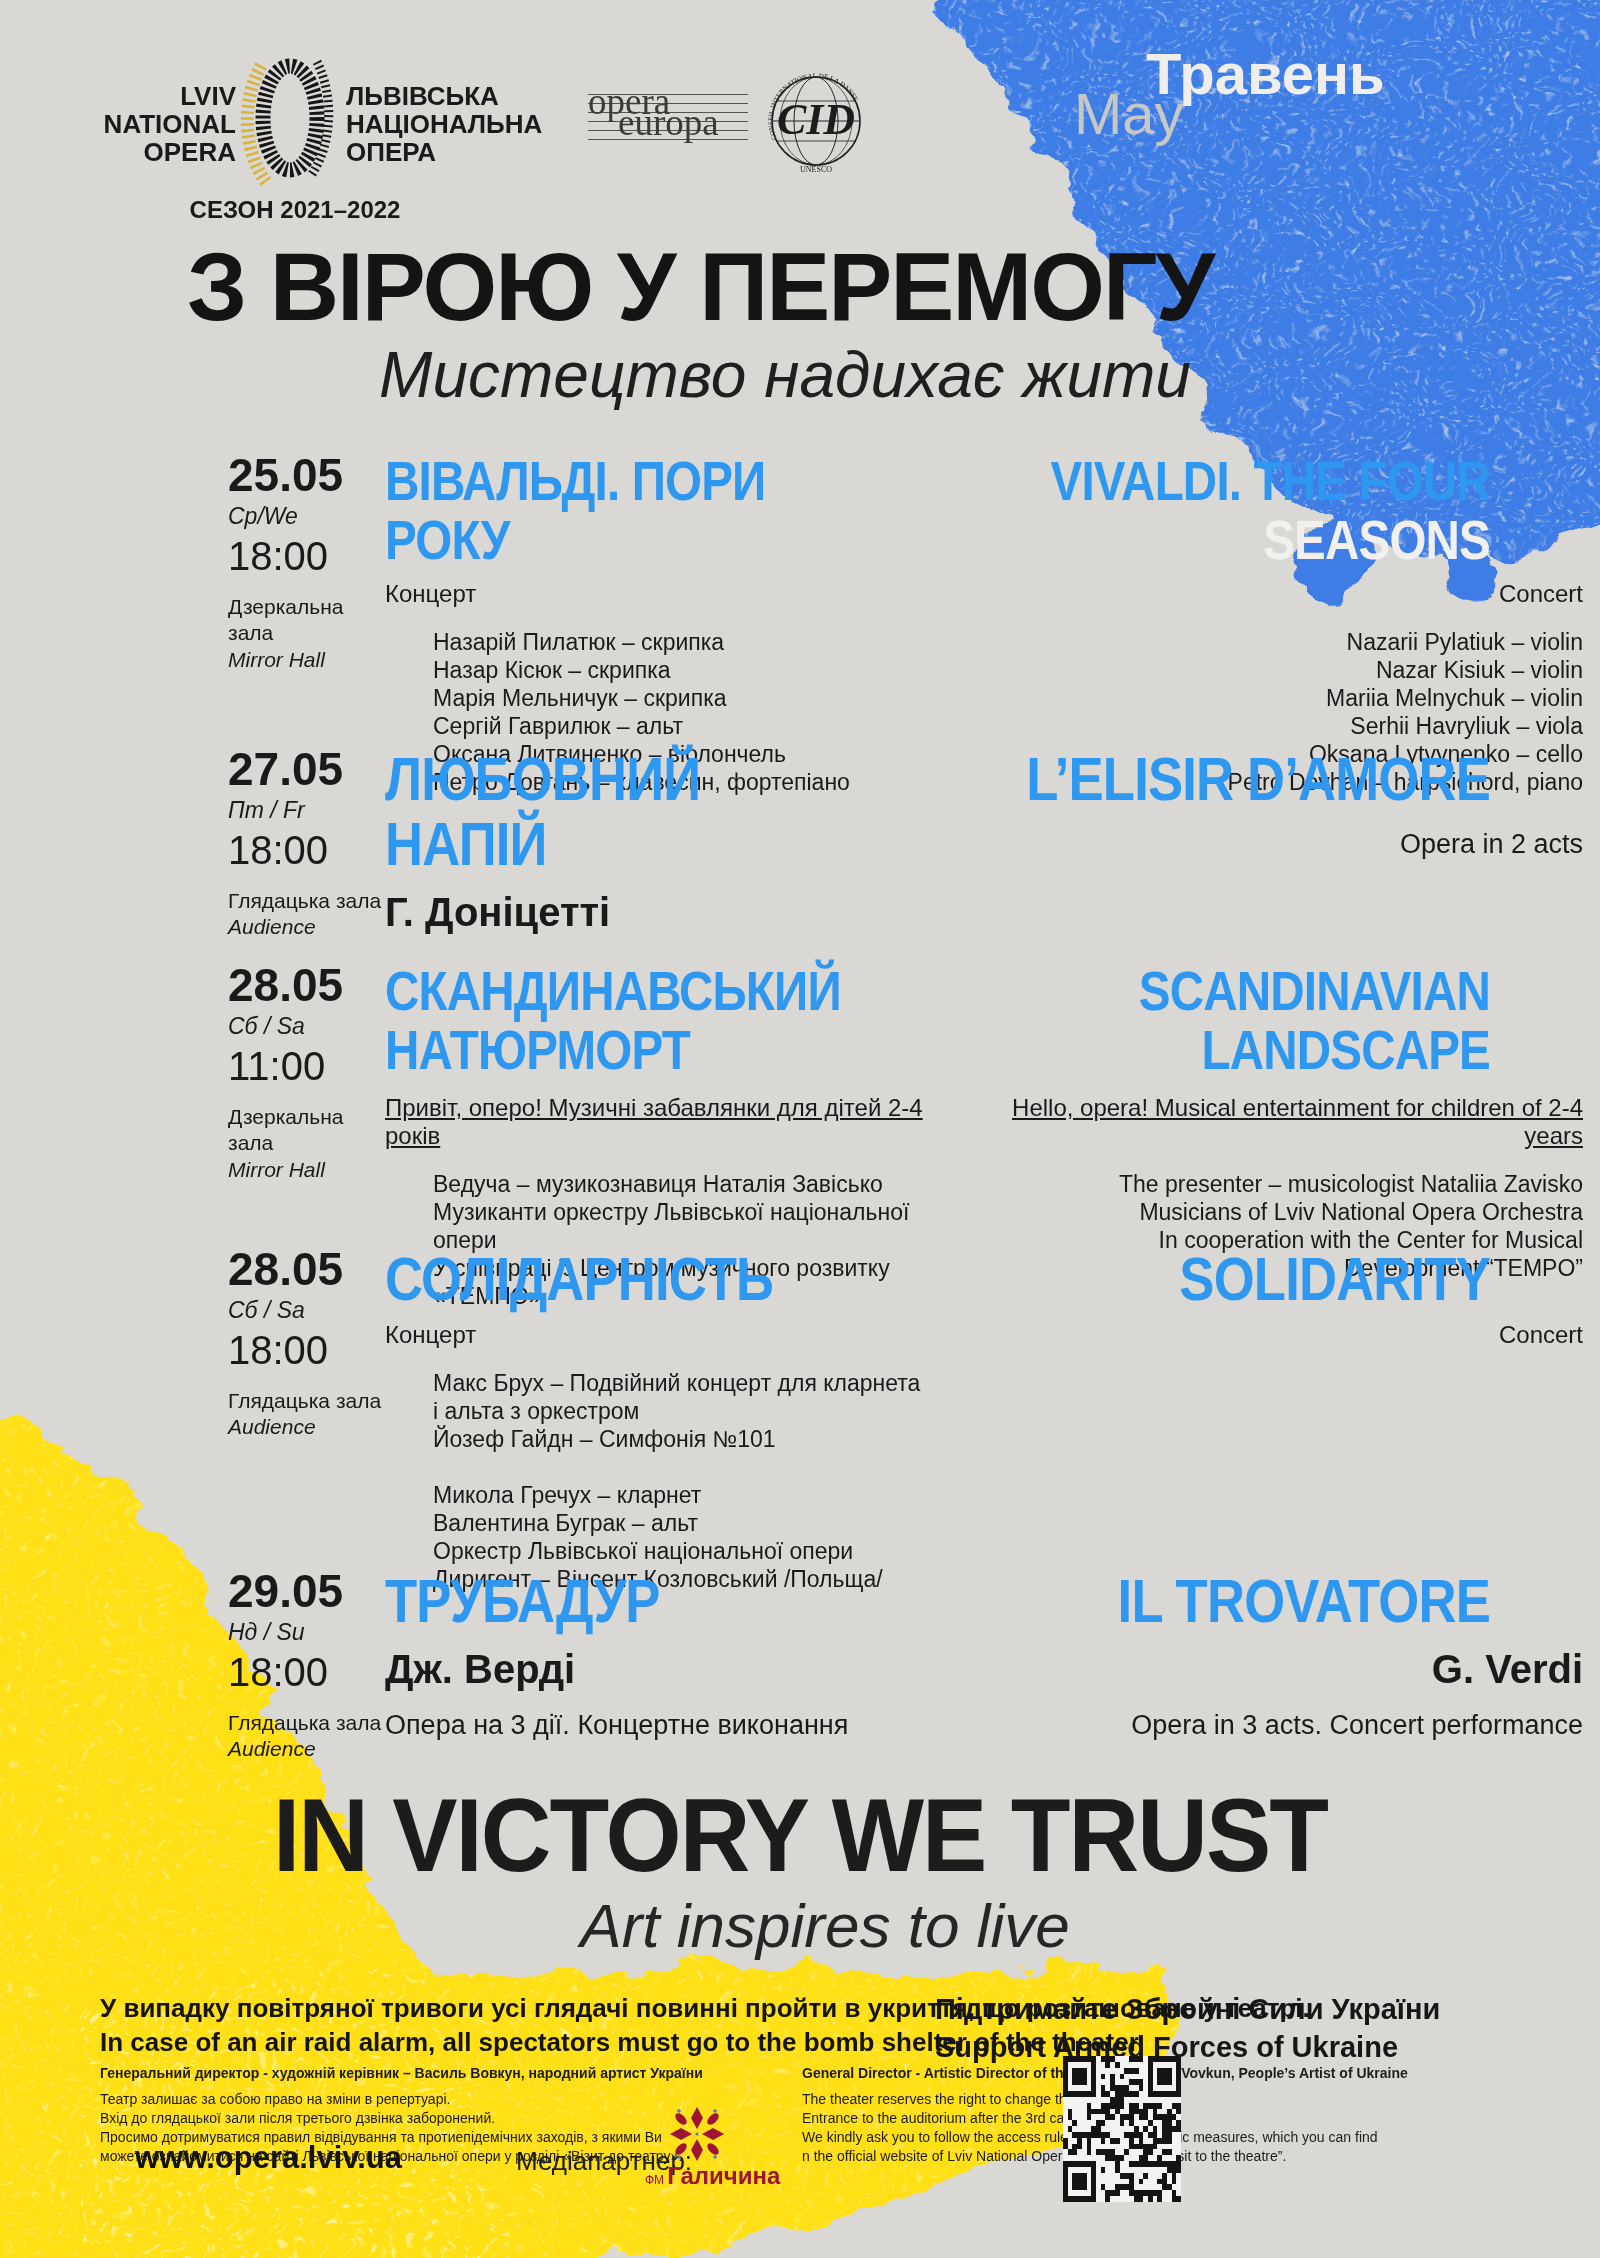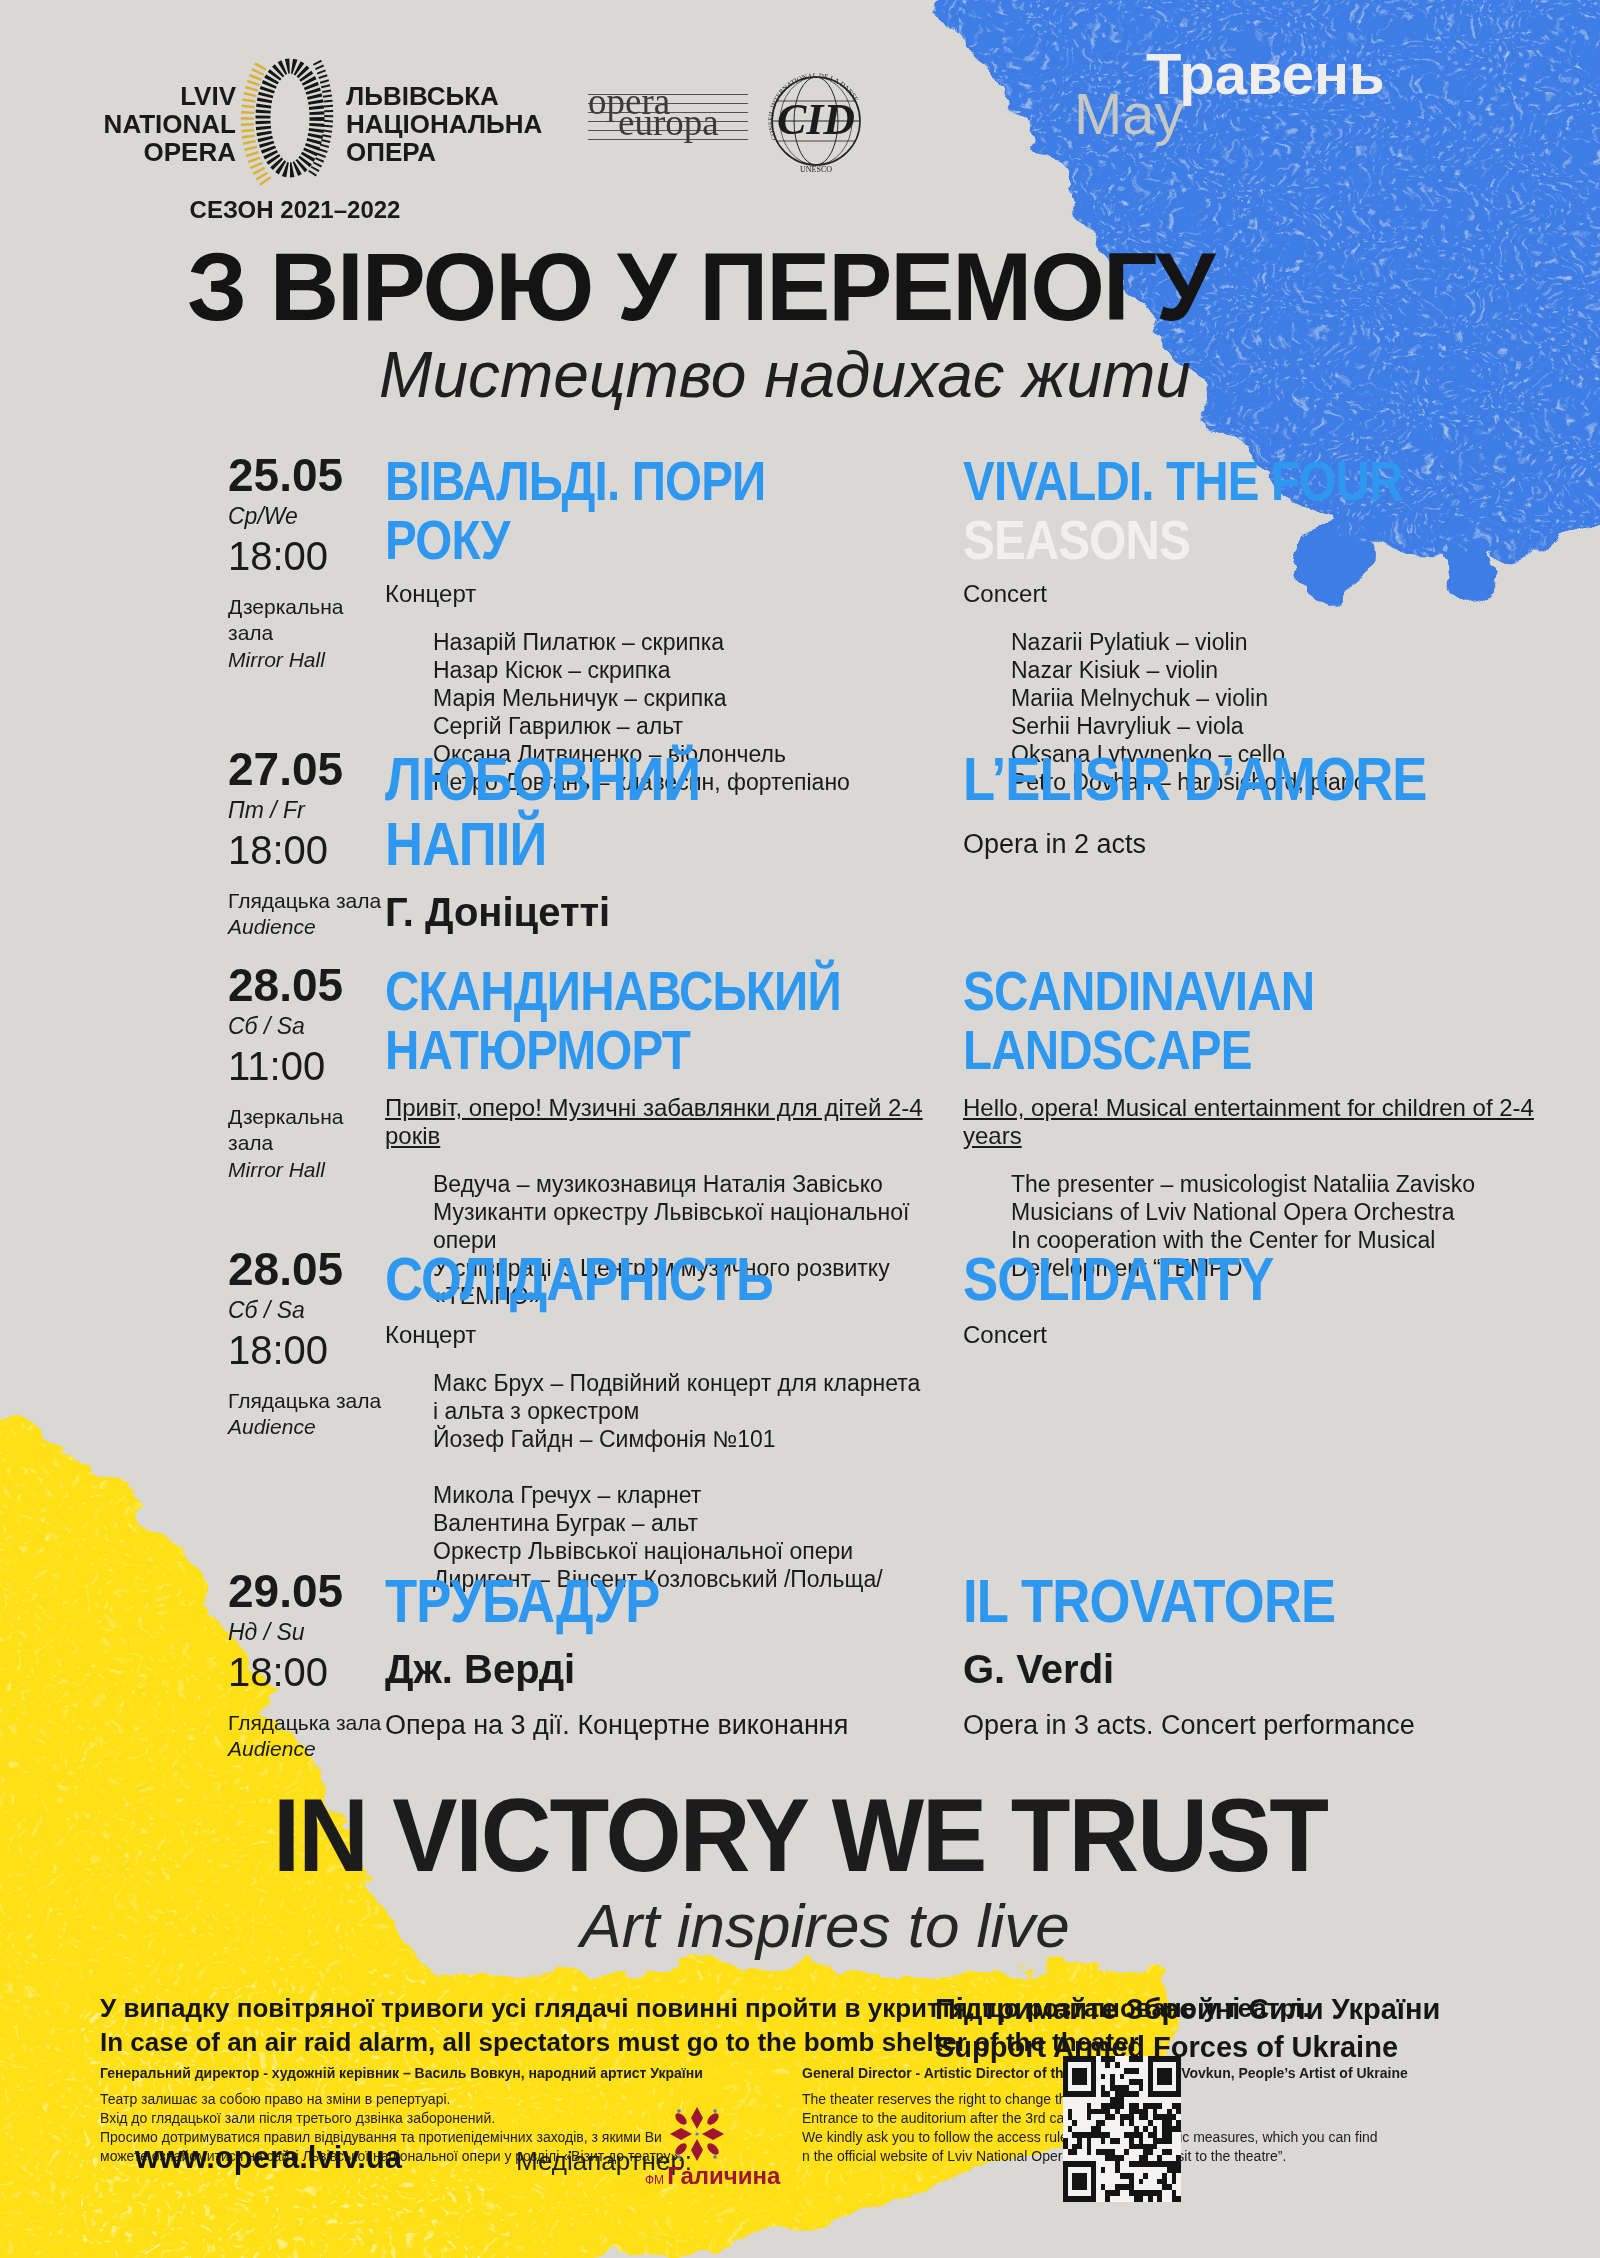--- a/index.html
+++ b/index.html
@@ -33,21 +33,21 @@
 
   
   .ev{position:absolute;left:0;width:1600px;}
   .date-col{position:absolute;left:228px;width:155px;}
   .d-date{font-size:46px;font-weight:700;line-height:1;}
   .d-day{font-size:23px;font-style:italic;margin-top:5px;}
   .d-time{font-size:40px;line-height:1;margin-top:6px;}
   .d-hall{font-size:21px;margin-top:18px;line-height:1.25;}
   .d-hall-en{font-size:21px;font-style:italic;line-height:1.2;}
   .ua-col{position:absolute;left:385px;width:575px;}
-  .en-col{position:absolute;left:963px;width:620px;}
+  .en-col{position:absolute;left:963px;width:620px;text-align:right;}
   .ev-title{color:#2e97f0;font-weight:700;font-size:56px;line-height:1.05;letter-spacing:-1px;
             transform:scaleX(.85);transform-origin:left top;}
   .big .ev-title{font-size:62px;}
   .ev-title .white{color:#f1f0ee;}
   .ev-kind{font-size:24px;margin-top:10px;}
   .ev-composer{font-size:40px;font-weight:700;margin-top:14px;}
   .ev-note{font-size:27px;margin-top:18px;}
   .ev-sub{font-size:24px;margin-top:14px;text-decoration:underline;}
   .ev-body{font-size:23px;line-height:1.22;margin-top:20px;margin-left:48px;}
 

